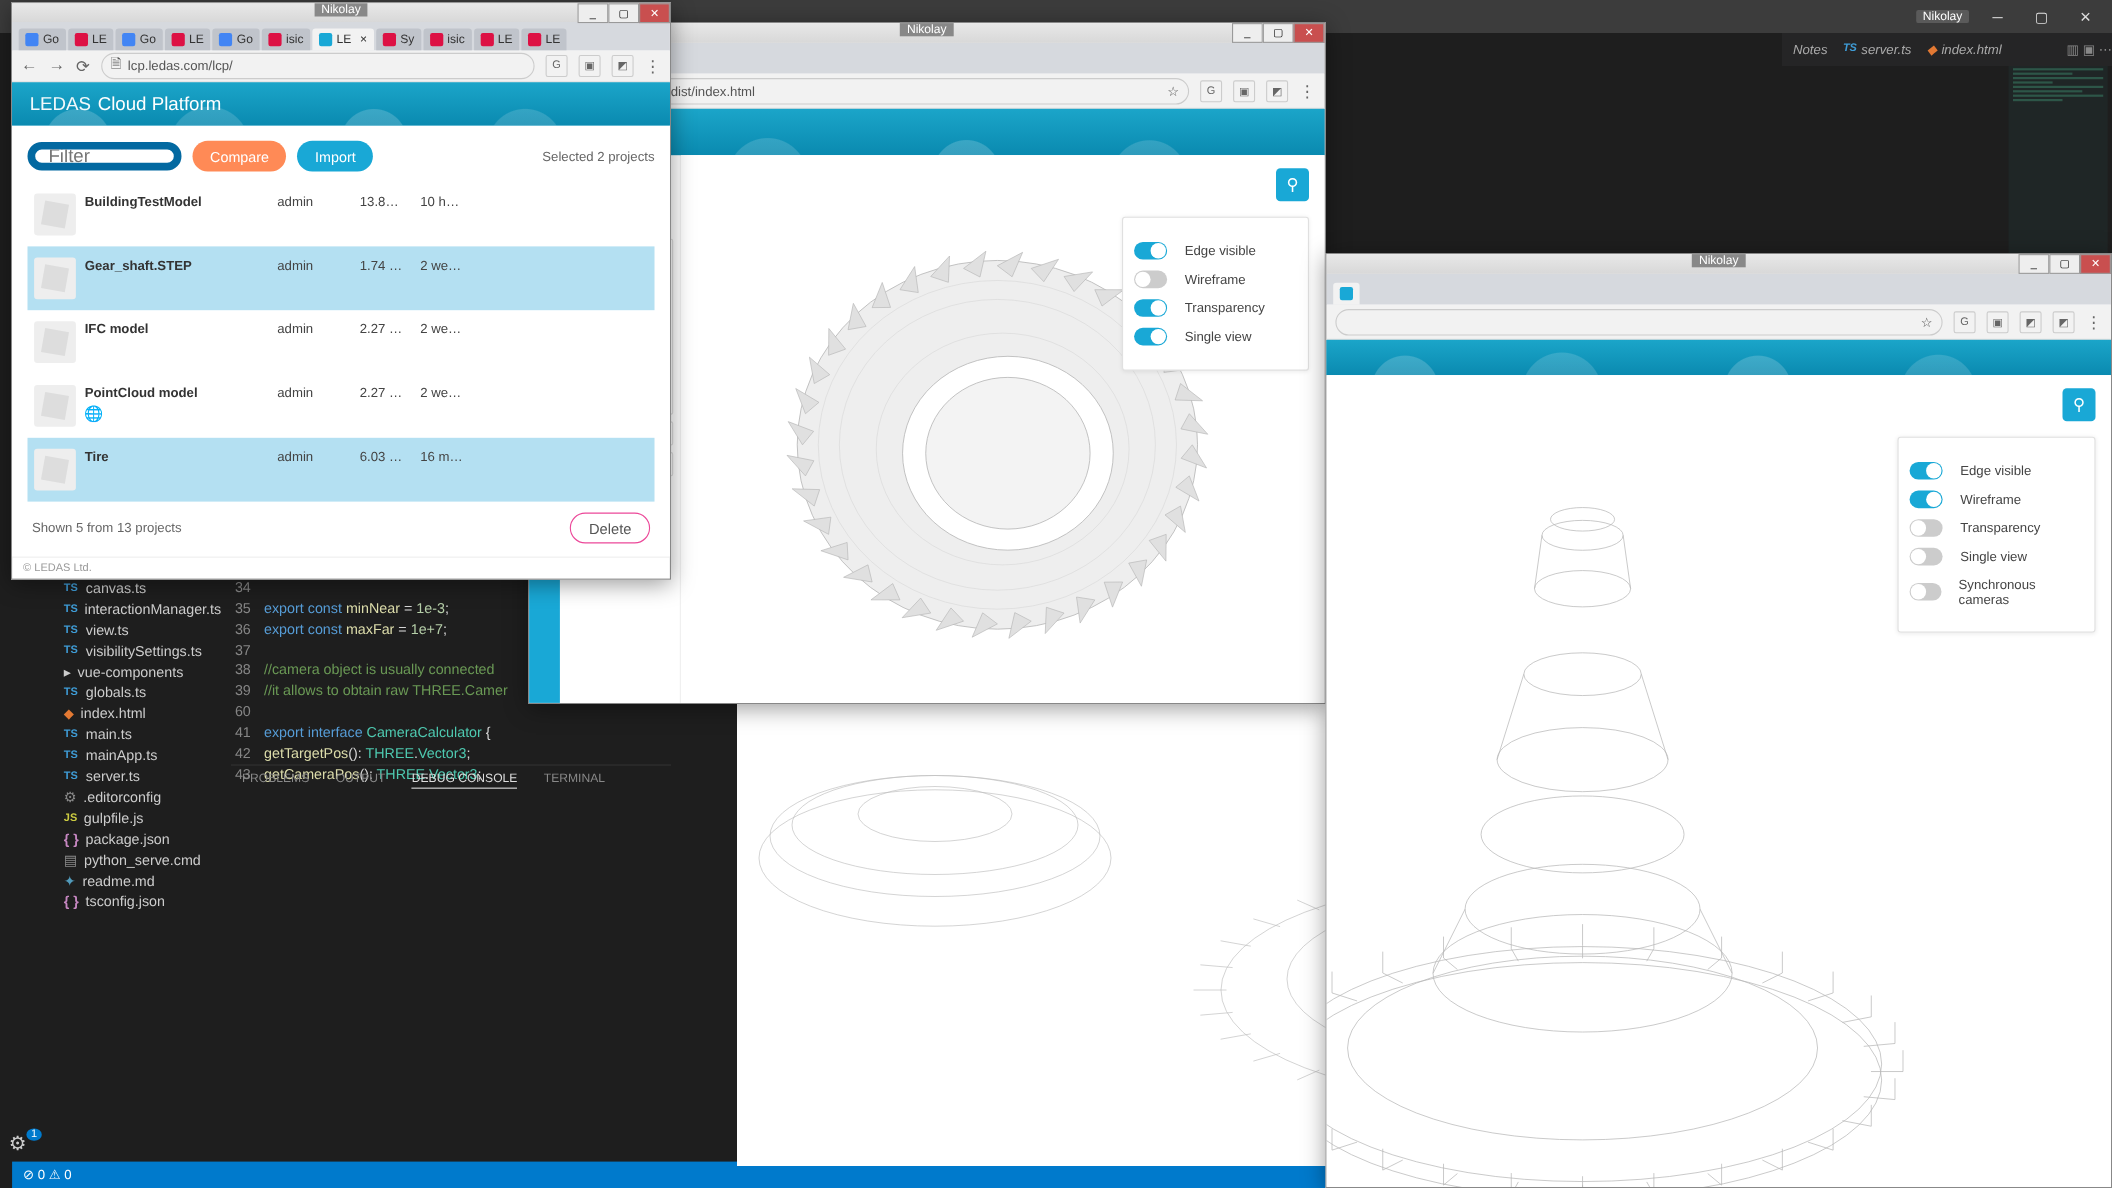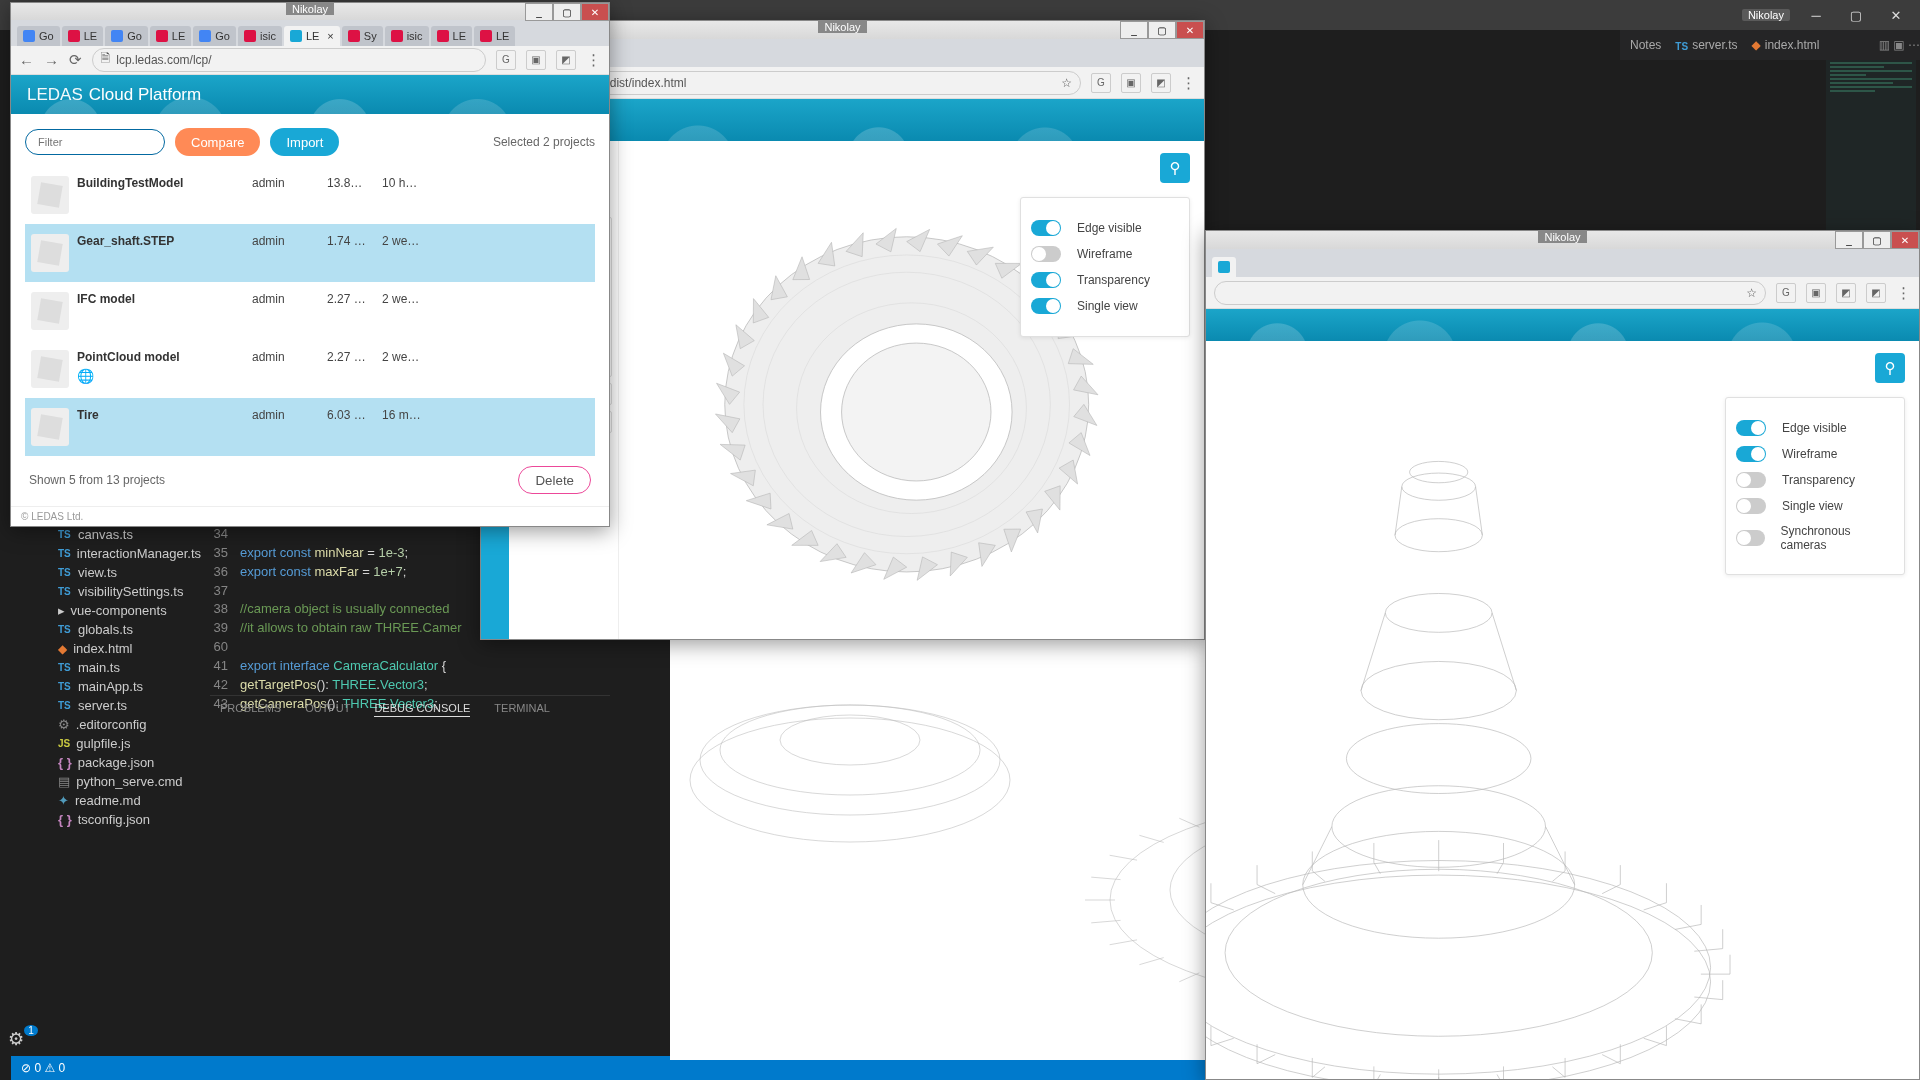--- a/index.html
+++ b/index.html
@@ -5,21 +5,21 @@
 * { margin:0; padding:0; box-sizing:border-box; font-family:"Segoe UI",Arial,sans-serif; }
 body { width:1920px; height:1080px; background:#1e1e1e; position:relative; overflow:hidden; }
 
 
 .vscode { position:absolute; inset:0; background:#1e1e1e; color:#ccc; font-size:13px; }
 .vscode-titlebar { height:30px; background:#3c3c3c; display:flex; align-items:center; justify-content:flex-end; padding:0 4px; }
 .vscode-titlebar .user { background:#5a5a5a; color:#fff; padding:0 6px; font-size:11px; margin-right:6px; border-radius:2px; }
 .winbtn { width:40px; height:26px; display:flex; align-items:center; justify-content:center; color:#ddd; }
 
 .vscode-tabs { position:absolute; top:30px; right:0; width:300px; height:30px; background:#252526; display:flex; align-items:center; color:#aaa; font-size:12px; gap:14px; padding-left:10px; }
-.vscode-tabs .tab { display:flex; align-items:flex-end; gap:4px; }
+.vscode-tabs .tab { display:flex; align-items:flex-start; gap:4px;font-style:italic; }
 .ts-badge { color:#3f9cd6; font-size:10px; font-weight:bold; }
 .html-badge { color:#e37933; font-size:12px; }
 
 .vscode-sidebar { position:absolute; left:40px; top:525px; width:165px; }
 .vs-item { display:flex; align-items:center; gap:6px; padding:2px 6px 2px 18px; color:#ccc; font-size:13px; }
 .vs-item .ts-badge { width:14px; }
 .vs-item .br { color:#c586c0; font-weight:bold; }
 .vs-item .md { color:#519aba; }
 
 .vscode-editor { position:absolute; left:210px; top:525px; width:400px; font-family:Consolas,monospace; font-size:13px; line-height:1.45; color:#d4d4d4; }
@@ -66,21 +66,21 @@
 
 .lcp-body { flex:1; display:flex; background:#fff; }
 .lcp-side { width:140px; padding:26px 10px; font-size:13px; color:#555; }
 .toggle { width:30px; height:16px; border-radius:8px; background:#ccc; display:inline-block; position:relative; vertical-align:middle; margin-right:6px; }
 .toggle::after { content:""; width:14px; height:14px; background:#fff; border-radius:50%; position:absolute; top:1px; left:1px; transition:.1s; }
 .toggle.on { background:#19a8d6; }
 .toggle.on::after { left:15px; }
 
 .lcp-main { flex:1; padding:14px 14px 8px 14px; display:flex; flex-direction:column; }
 .toolbar { display:flex; align-items:center; gap:10px; margin-bottom:10px; }
-.filter { width:140px; height:26px; border:1px solid #0369a1; border-radius:13px; padding:0 12px; font-size:11px; outline:none; }
+.filter { width:140px; height:26px; border:7px solid #0369a1; border-radius:13px; padding:0 12px; font-size:17px; outline:none; }
 .btn { height:28px; padding:0 16px; border:none; border-radius:14px; color:#fff; font-size:13px; cursor:pointer; }
 .btn-orange { background:#ff8a56; }
 .btn-blue { background:#19a8d6; }
 .sel-text { font-size:12px; color:#666; margin-left:auto; }
 
 .tbl-head { display:flex; font-size:12px; color:#555; border-bottom:1px solid #e5e5e5; padding:6px 0 6px 52px; }
 .th-name { width:175px; color:#0b8fbf; font-weight:500; }
 .th-name::after { content:" ▴"; font-size:9px; }
 .th-cr { width:75px; } .th-sz { width:55px; } .th-dt { width:50px; }
 

